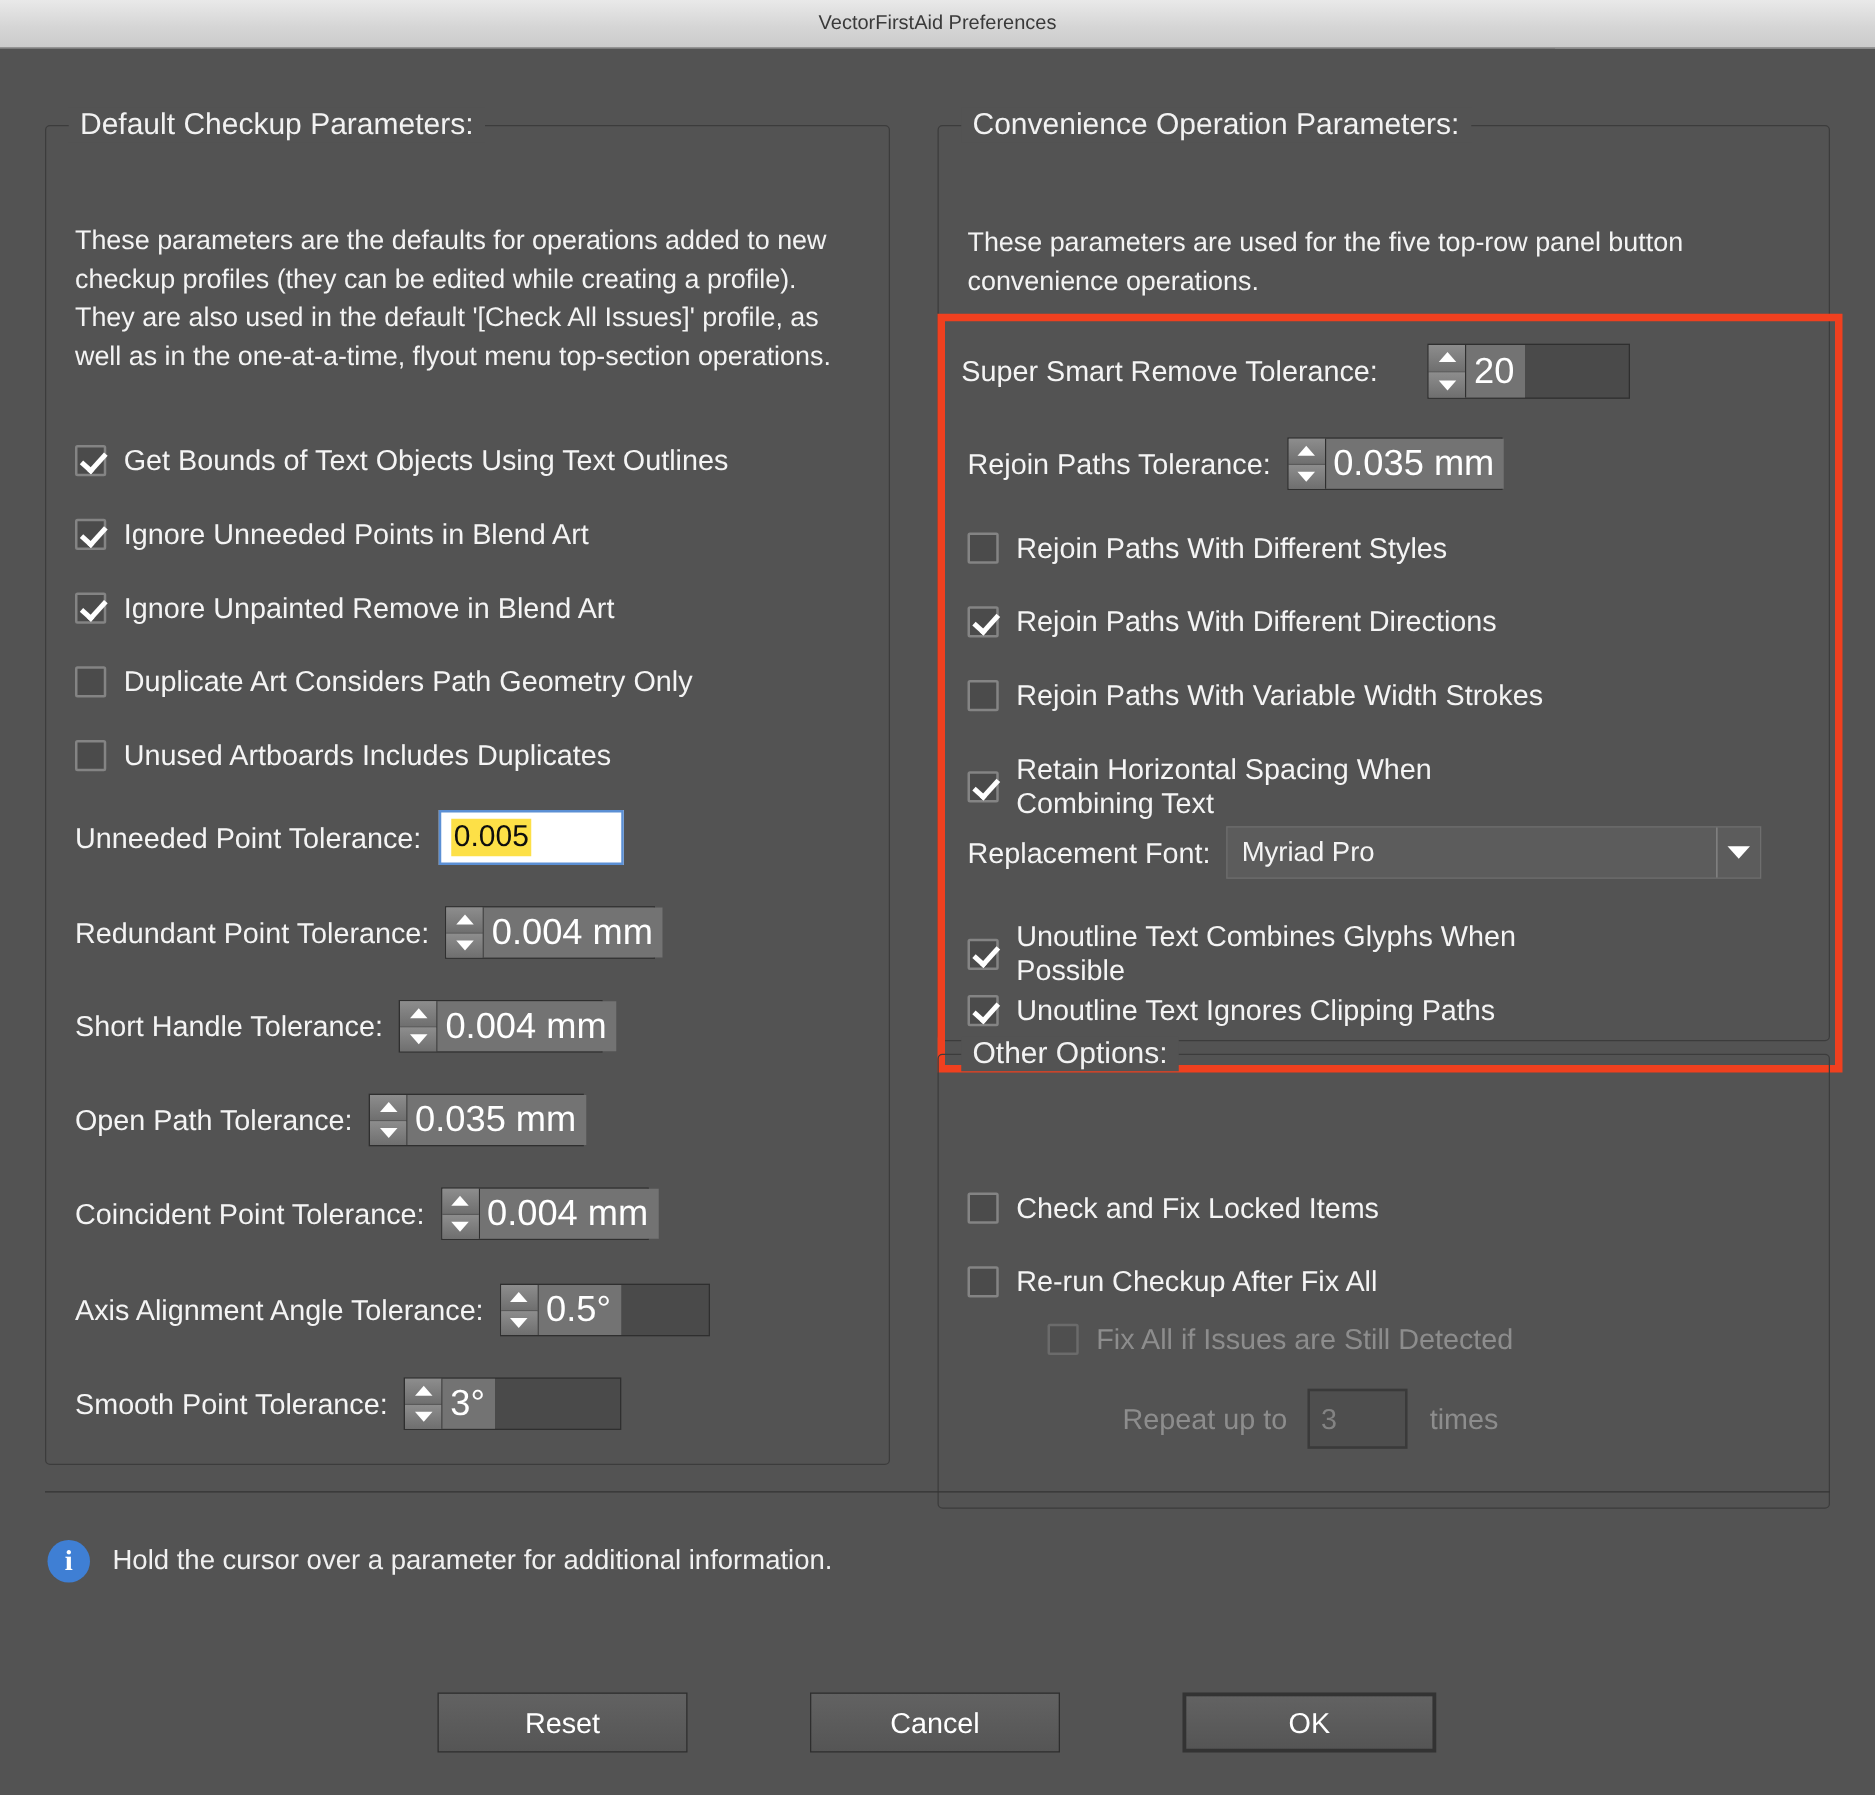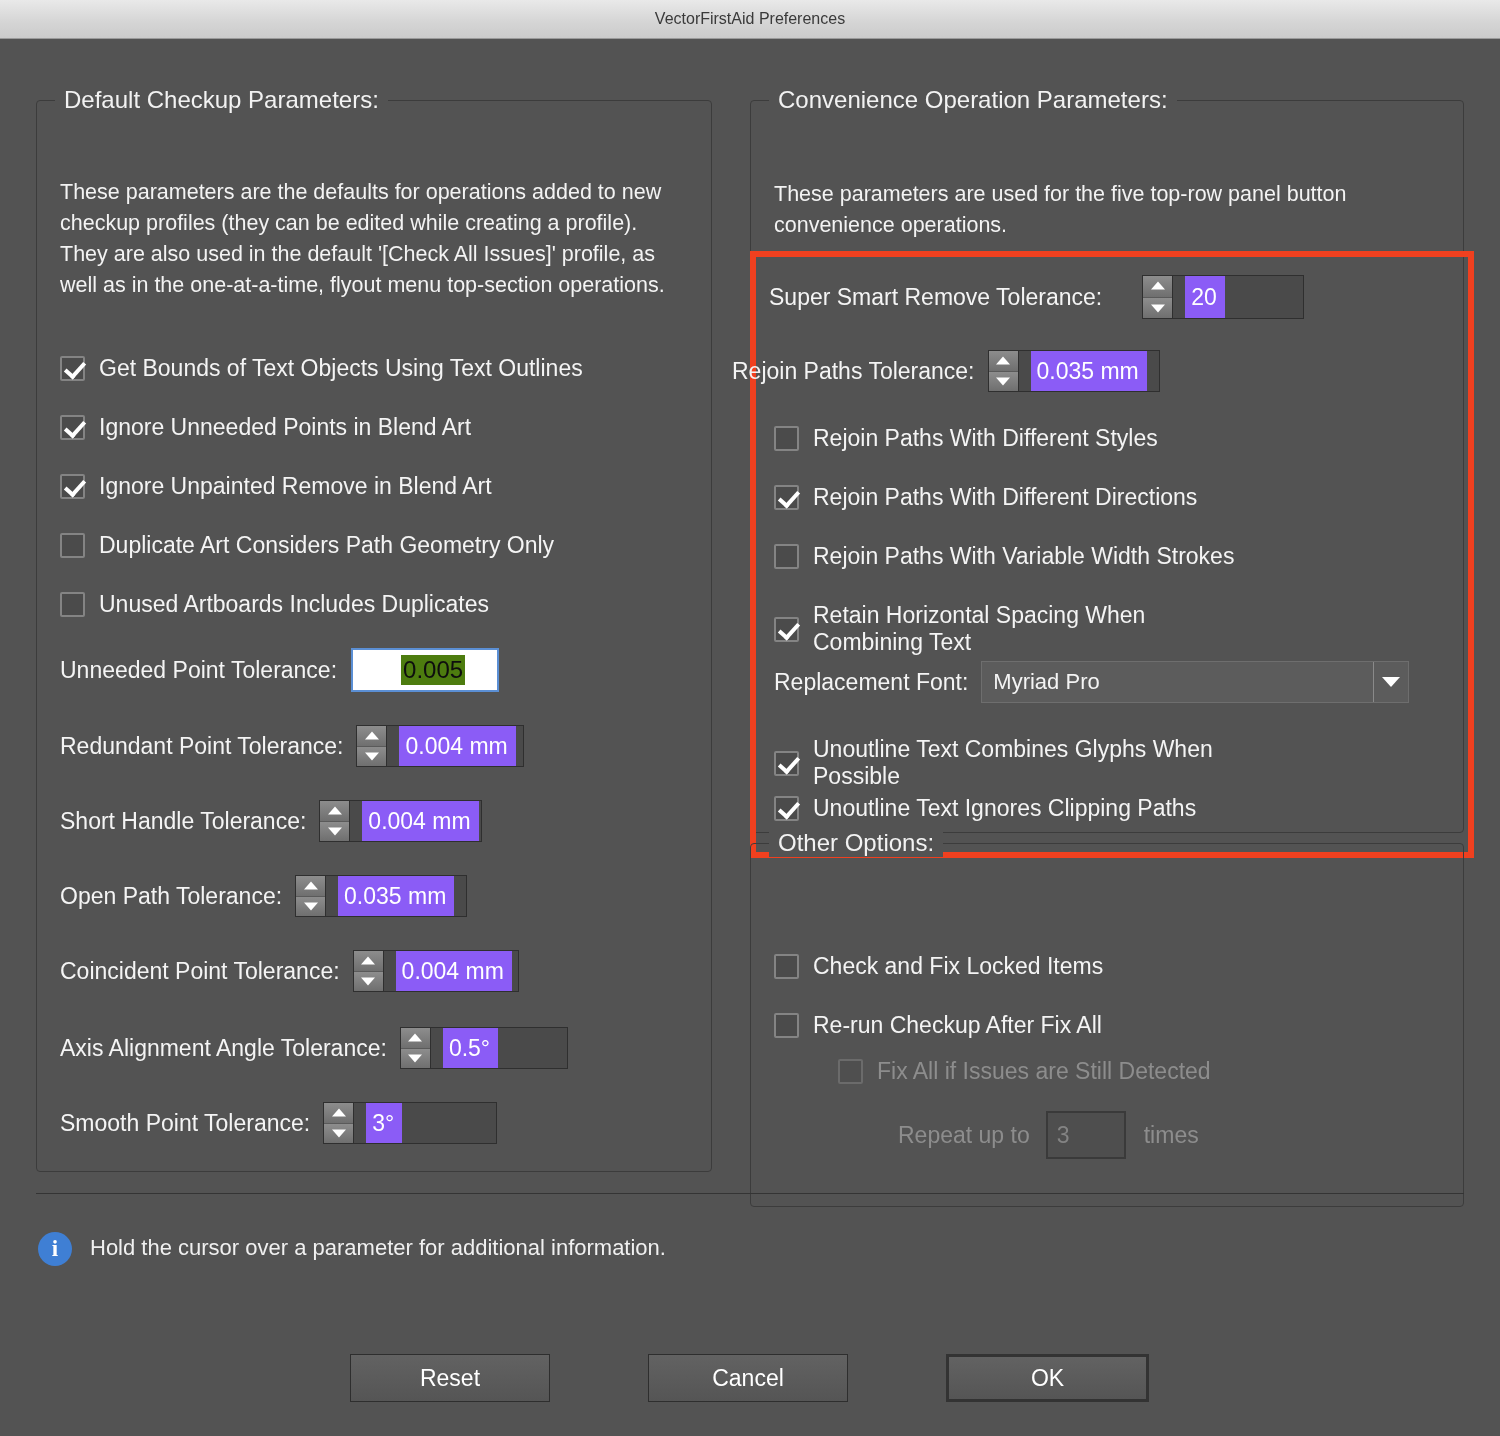--- a/index.html
+++ b/index.html
@@ -160,45 +160,43 @@
   }
   .spin-down::after {
     content: "";
     position: absolute; left: 50%; top: 50%;
     transform: translate(-50%,-45%);
     border-left: 7px solid transparent;
     border-right: 7px solid transparent;
     border-top: 8px solid #ffffff;
   }
   .spin-value {
-    font-size: 23px;
+    font-size: 29px;
     color: #ffffff;
     padding: 0 8px 0 6px;
     display: flex;
     align-items: center;
-    background: #8b5cf6;
-    margin-left: 12px;
+    background: #737373;
   }
 
   
   .textfield-focus {
     height: 44px;
     background: #ffffff;
     border: 2px solid #5b8fd4;
     box-sizing: border-box;
     display: flex;
     align-items: center;
     padding: 0 8px;
   }
   .textfield-focus .sel {
     font-size: 24px;
     color: #0e0e0e;
-    background: #4d7c0f;
+    background: #fde047;
     padding: 1px 2px;
-    margin-left: 40px;
   }
 
   
   .field-disabled {
     width: 80px; height: 48px;
     background: #4e4e4e;
     border: 2px solid #3a3a3a;
     box-sizing: border-box;
     display: flex;
     align-items: center;
@@ -411,21 +409,21 @@
     <span class="label">Super Smart Remove Tolerance:</span>
     <span class="spinner" style="width:162px; height:44px; margin-left:13px;">
       <span class="spin-buttons">
         <span class="spin-up"></span>
         <span class="spin-down"></span>
       </span>
       <span class="spin-value">20</span>
     </span>
   </div>
 
-  <div class="row" style="left:732px; top:311px;text-align:right;">
+  <div class="row" style="left:774px; top:311px;text-align:right;">
     <span class="label">Rejoin Paths Tolerance:</span>
     <span class="spinner" style="width:172px; margin-left:13px;">
       <span class="spin-buttons">
         <span class="spin-up"></span>
         <span class="spin-down"></span>
       </span>
       <span class="spin-value">0.035 mm</span>
     </span>
   </div>
 

